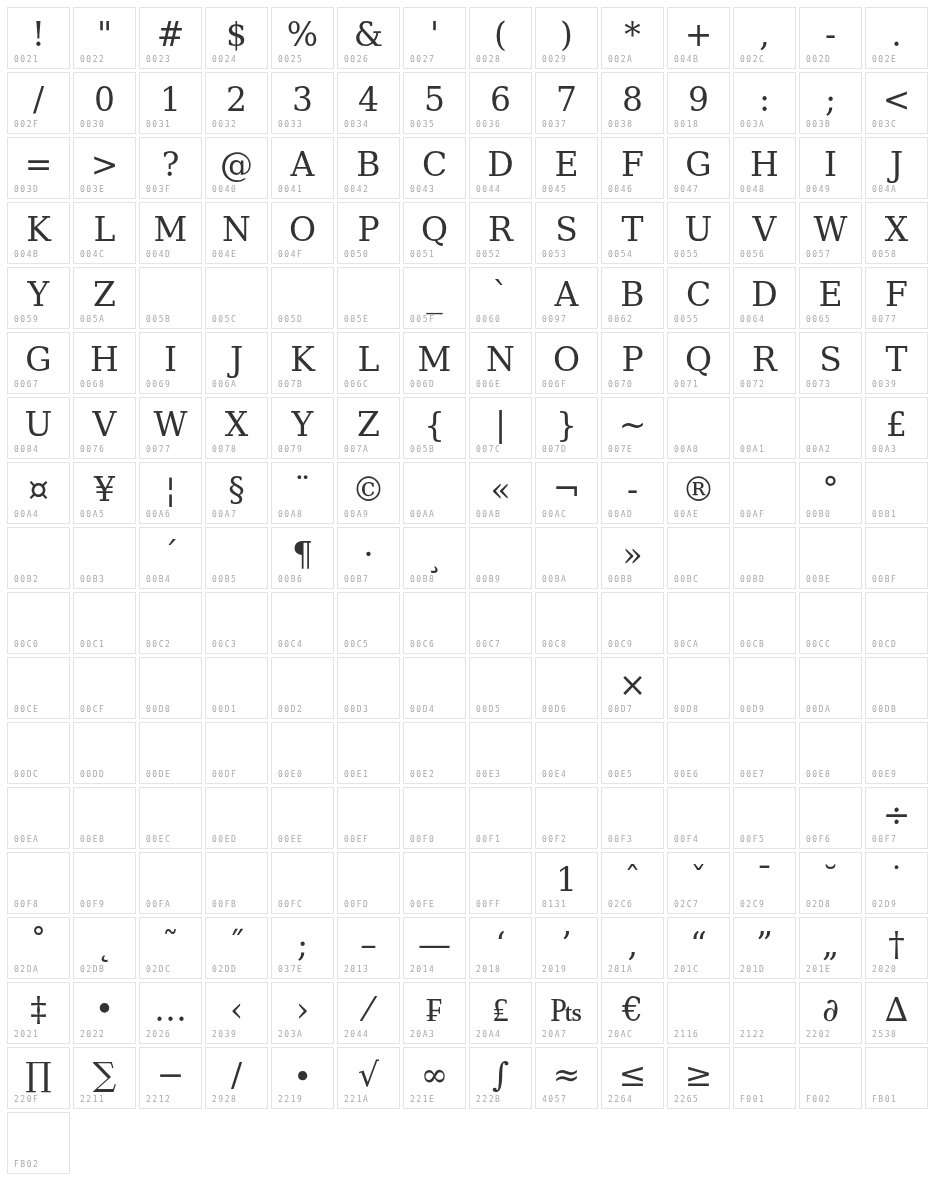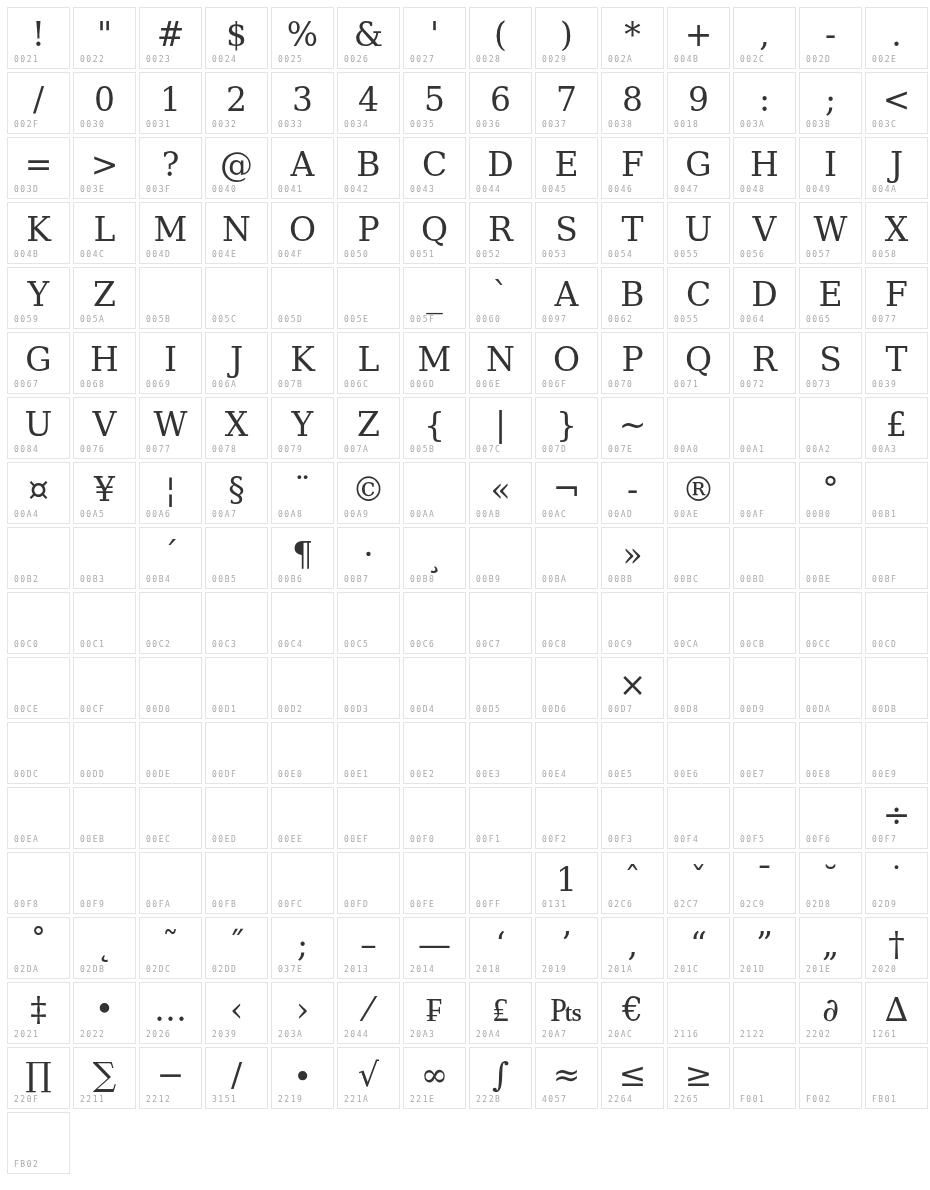--- a/index.html
+++ b/index.html
@@ -944,37 +944,37 @@
     <div class="cell">
       <span class="glyph"></span>
       <span class="code">2122</span>
     </div>
     <div class="cell">
       <span class="glyph">∂</span>
       <span class="code">2202</span>
     </div>
     <div class="cell">
       <span class="glyph">∆</span>
-      <span class="code">1261</span>
+      <span class="code">2538</span>
     </div>
     <div class="cell">
       <span class="glyph">∏</span>
       <span class="code">220F</span>
     </div>
     <div class="cell">
       <span class="glyph">∑</span>
       <span class="code">2211</span>
     </div>
     <div class="cell">
       <span class="glyph">−</span>
       <span class="code">2212</span>
     </div>
     <div class="cell">
       <span class="glyph">∕</span>
-      <span class="code">3151</span>
+      <span class="code">2928</span>
     </div>
     <div class="cell">
       <span class="glyph">∙</span>
       <span class="code">2219</span>
     </div>
     <div class="cell">
       <span class="glyph">√</span>
       <span class="code">221A</span>
     </div>
     <div class="cell">

